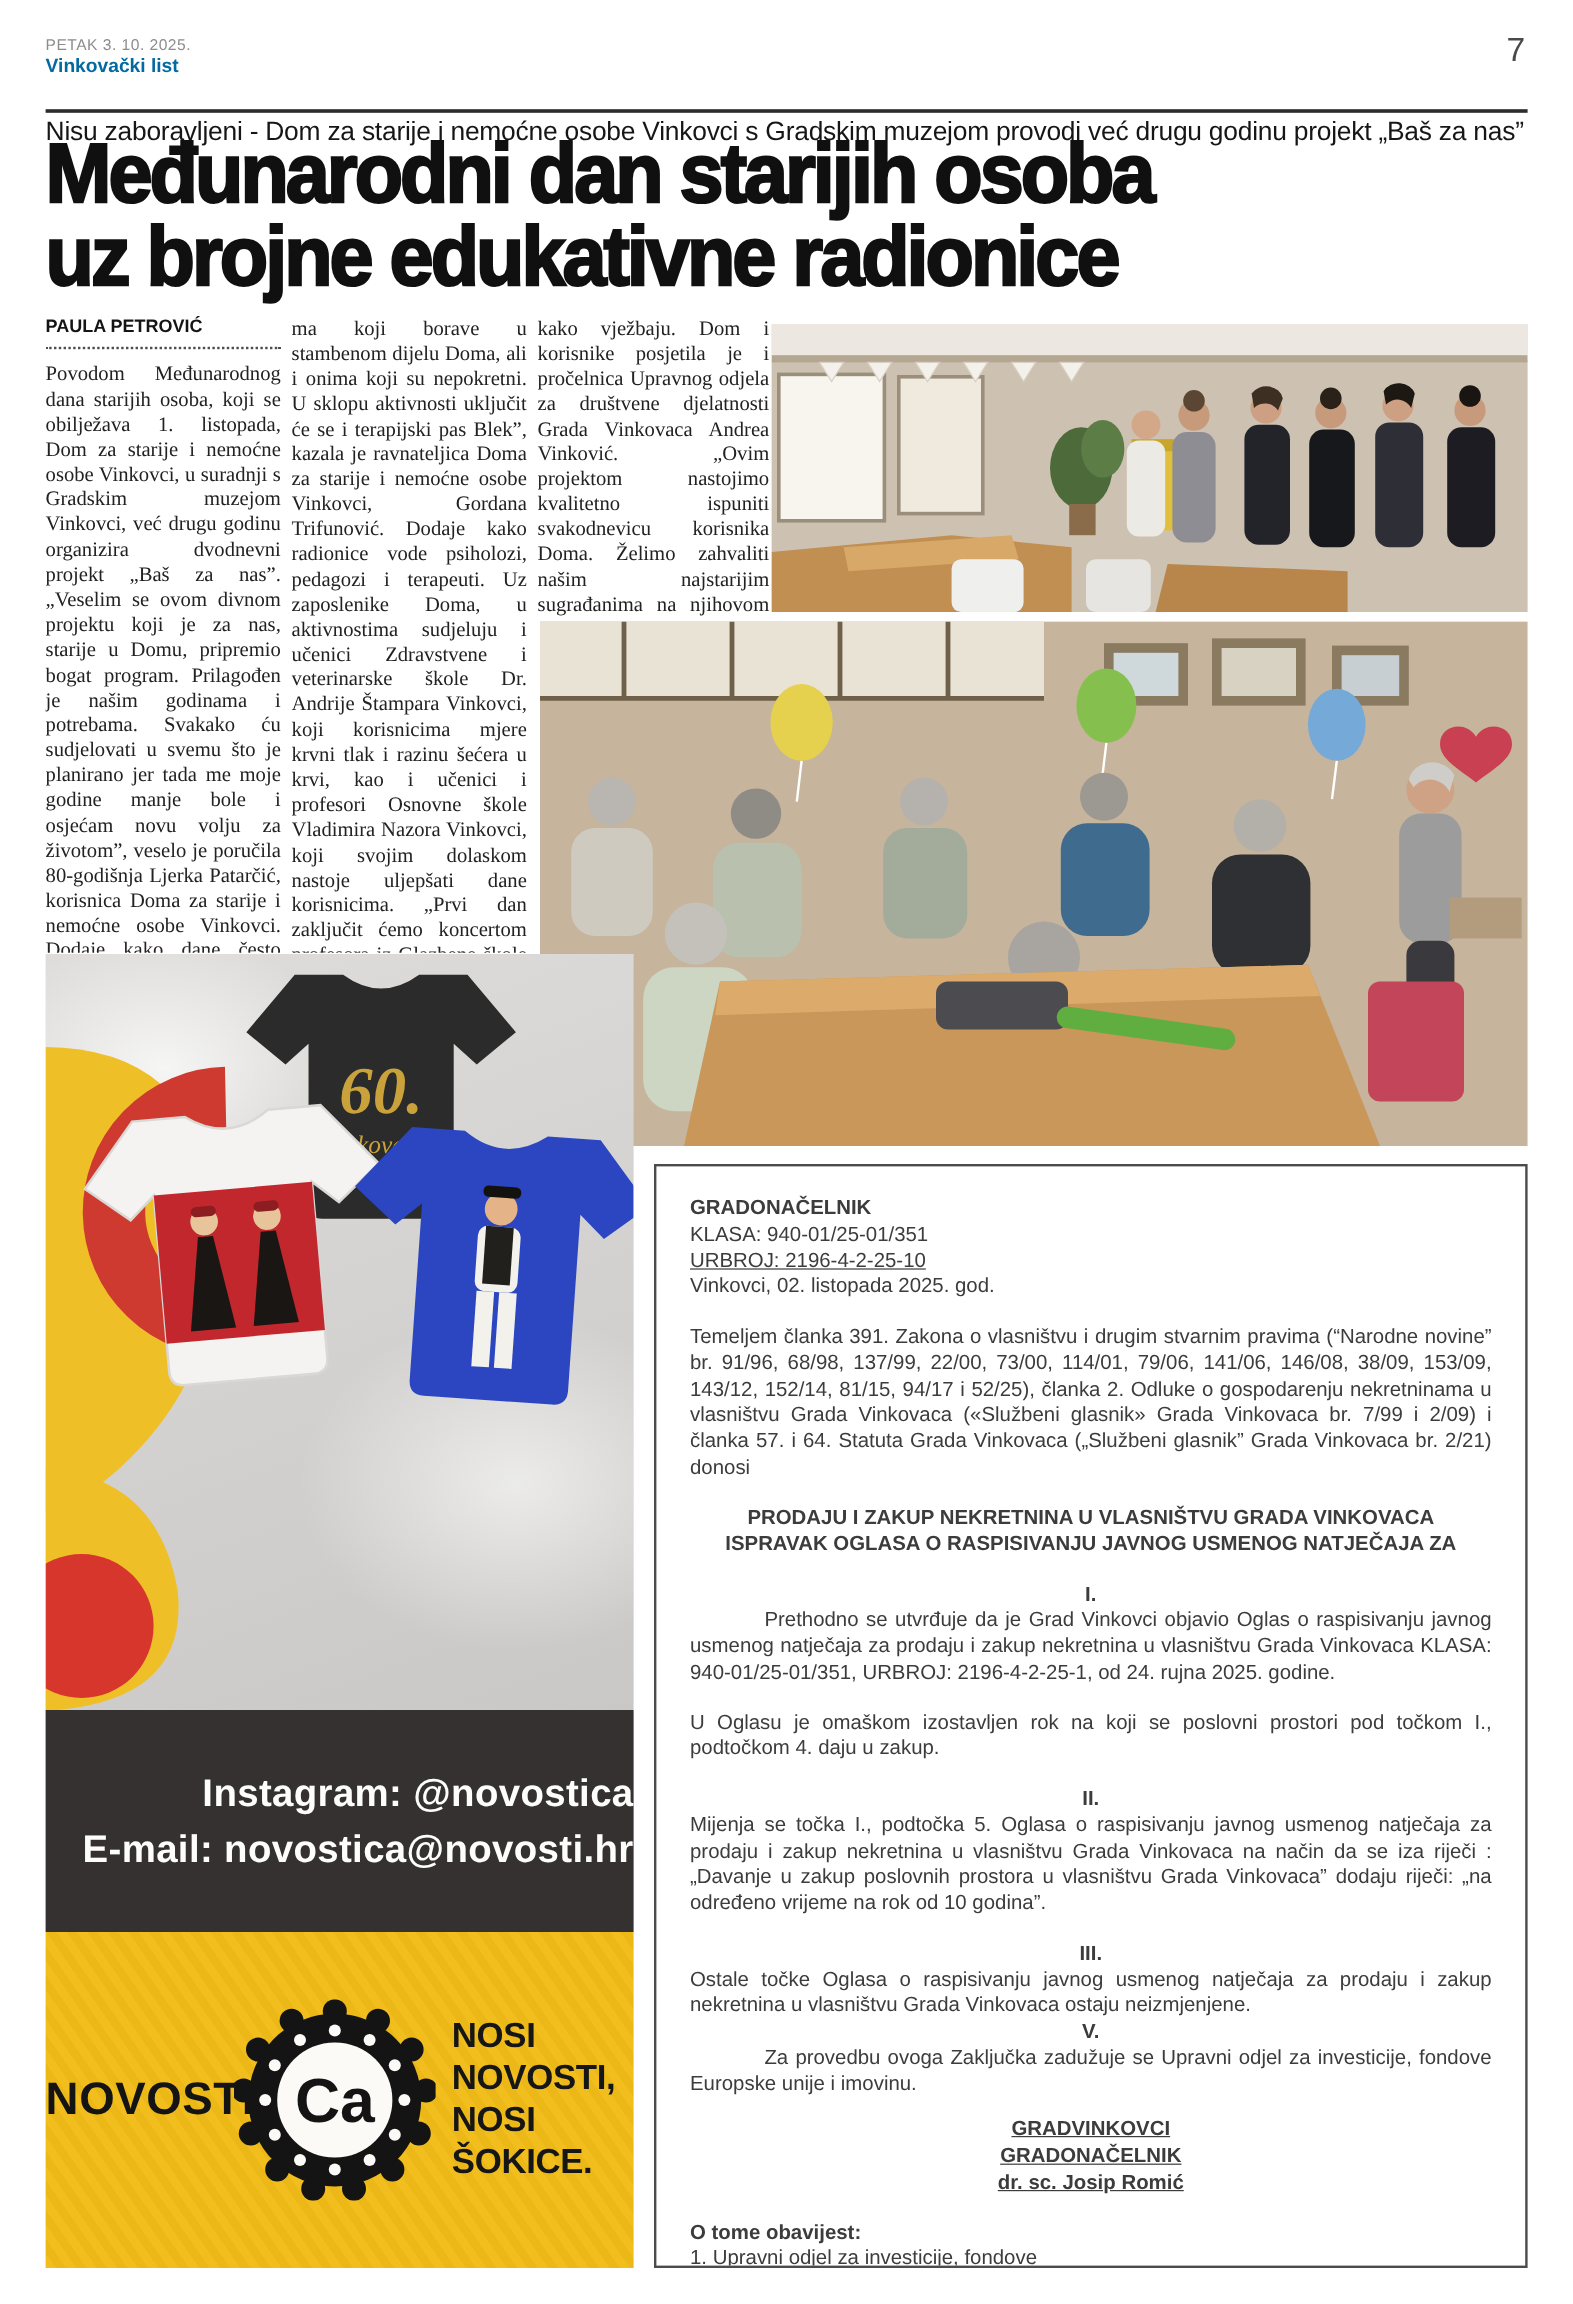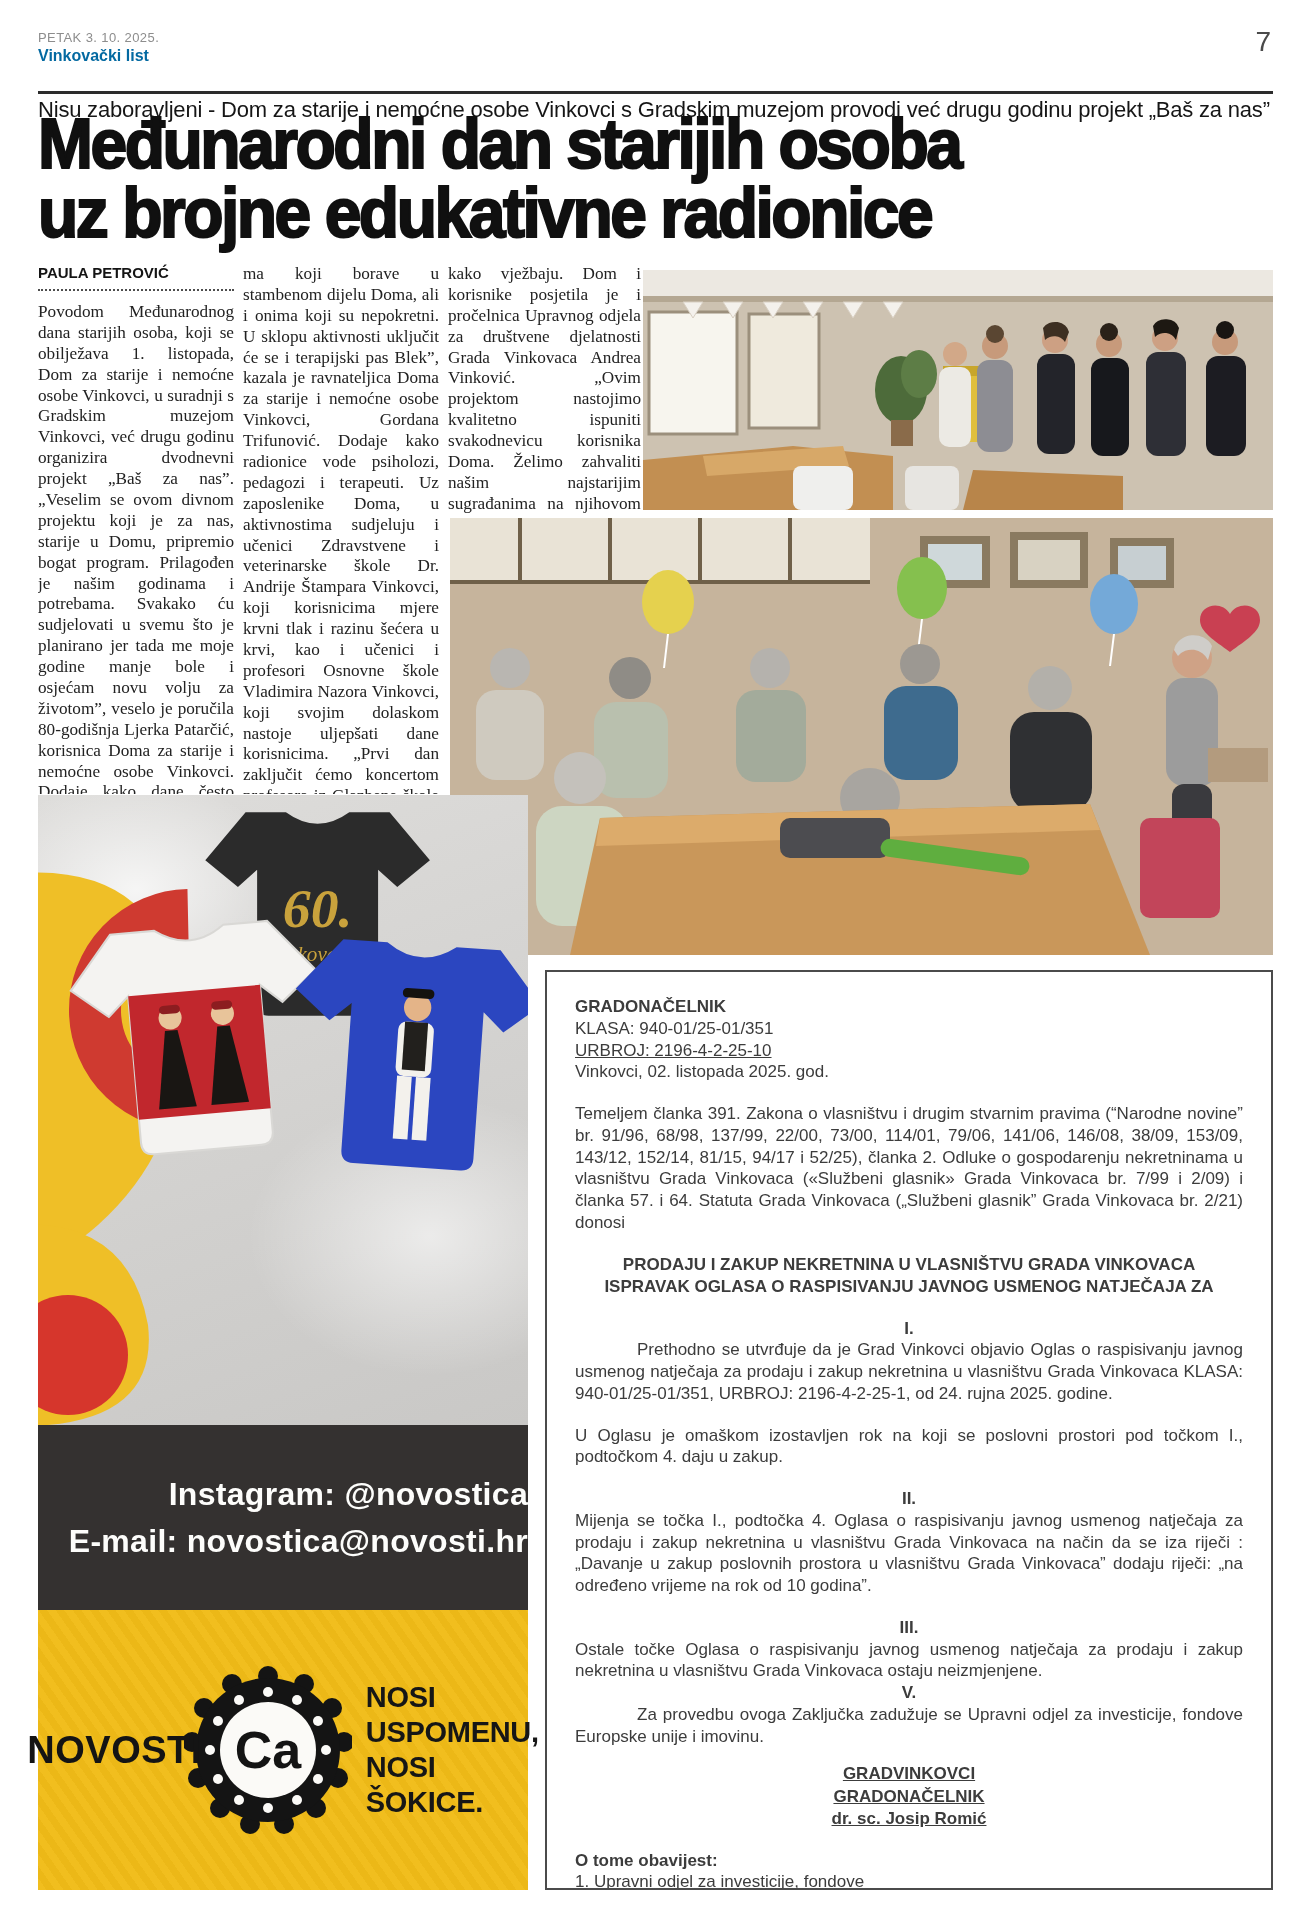--- a/index.html
+++ b/index.html
@@ -291,21 +291,21 @@
             <circle cx="84" cy="142" r="5"></circle>
             <circle cx="55" cy="134" r="5"></circle>
             <circle cx="34" cy="113" r="5"></circle>
             <circle cx="26" cy="84" r="5"></circle>
             <circle cx="34" cy="55" r="5"></circle>
             <circle cx="55" cy="34" r="5"></circle>
         </g>
         <text x="84" y="102" text-anchor="middle" font-family="Liberation Sans, sans-serif" font-weight="700" font-size="52" fill="#141414">Ca</text>
       </svg>
       <div class="slogan">
-        <div>NOSI USPOMENU,</div>
+        <div>NOSI NOVOSTI,</div>
         <div>NOSI ŠOKICE.</div>
       </div>
     </div>
   </div>
 
   <div class="notice">
     <p class="b">GRADONAČELNIK</p>
     <p>KLASA: 940-01/25-01/351</p>
     <p class="u">URBROJ: 2196-4-2-25-10</p>
     <p>Vinkovci, 02. listopada 2025. god.</p>
@@ -314,21 +314,21 @@
     <div class="n-gap"></div>
     <p class="n-title">PRODAJU I ZAKUP NEKRETNINA U VLASNIŠTVU GRADA VINKOVACA</p>
     <p class="n-title">ISPRAVAK OGLASA O RASPISIVANJU JAVNOG USMENOG NATJEČAJA ZA</p>
     <div class="n-gap"></div>
     <p class="n-num">I.</p>
     <p class="n-just n-indent">Prethodno se utvrđuje da je Grad Vinkovci objavio Oglas o raspisivanju javnog usmenog natječaja za prodaju i zakup nekretnina u vlasništvu Grada Vinkovaca KLASA: 940-01/25-01/351, URBROJ: 2196-4-2-25-1, od 24. rujna 2025. godine.</p>
     <div class="n-gap"></div>
     <p class="n-just">U Oglasu je omaškom izostavljen rok na koji se poslovni prostori pod točkom I., podtočkom 4. daju u zakup.</p>
     <div class="n-gap"></div>
     <p class="n-num">II.</p>
-    <p class="n-just">Mijenja se točka I., podtočka 4. Oglasa o raspisivanju javnog usmenog natječaja za prodaju i zakup nekretnina u vlasništvu Grada Vinkovaca na način da se iza riječi :„Davanje u zakup poslovnih prostora u vlasništvu Grada Vinkovaca” dodaju riječi: „na određeno vrijeme na rok od 10 godina”.</p>
+    <p class="n-just">Mijenja se točka I., podtočka 5. Oglasa o raspisivanju javnog usmenog natječaja za prodaju i zakup nekretnina u vlasništvu Grada Vinkovaca na način da se iza riječi :„Davanje u zakup poslovnih prostora u vlasništvu Grada Vinkovaca” dodaju riječi: „na određeno vrijeme na rok od 10 godina”.</p>
     <div class="n-gap"></div>
     <p class="n-num">III.</p>
     <p class="n-just">Ostale točke Oglasa o raspisivanju javnog usmenog natječaja za prodaju i zakup nekretnina u vlasništvu Grada Vinkovaca ostaju neizmjenjene.</p>
     <p class="n-num">V.</p>
     <p class="n-just n-indent">Za provedbu ovoga Zaključka zadužuje se Upravni odjel za investicije, fondove Europske unije i imovinu.</p>
     <div class="n-gap-sm"></div>
     <div class="n-sig">
       <div>GRADVINKOVCI</div>
       <div>GRADONAČELNIK</div>
       <div>dr. sc. Josip Romić</div>

